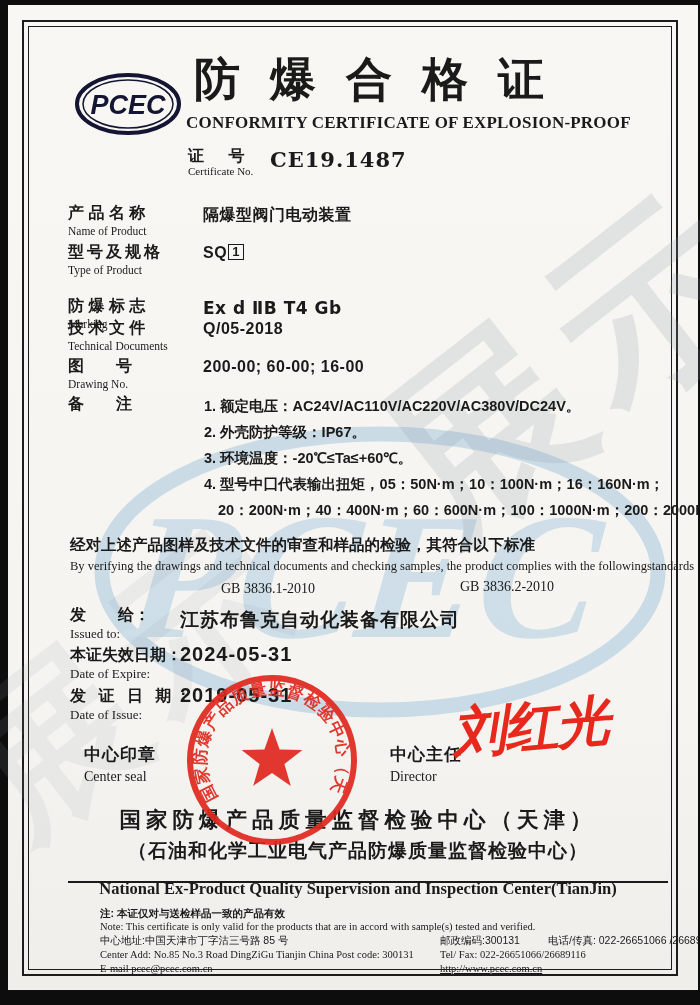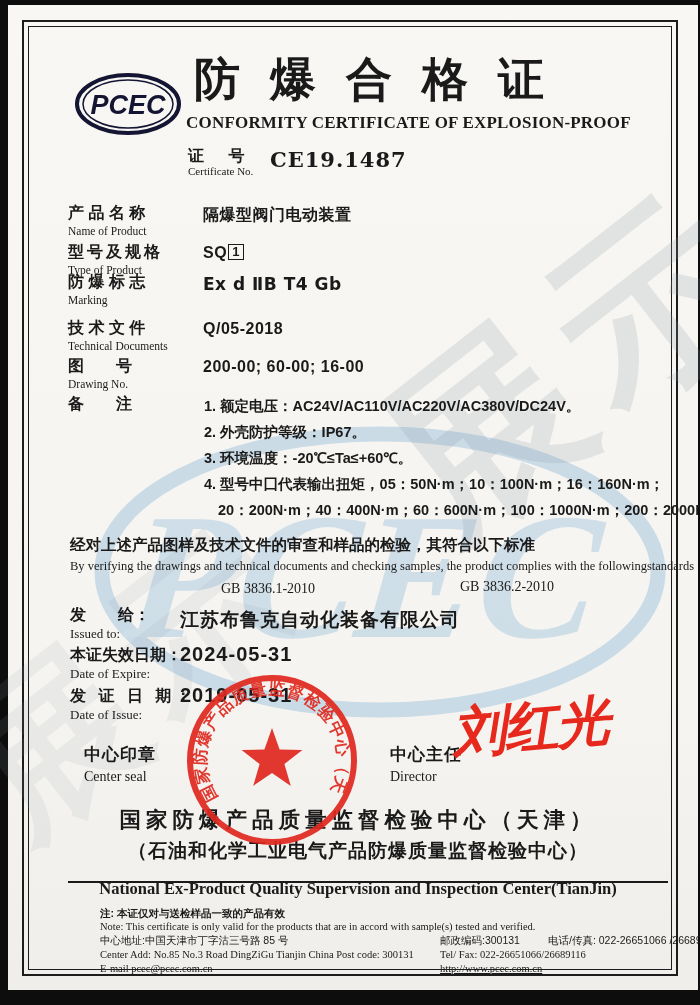--- a/index.html
+++ b/index.html
@@ -95,21 +95,21 @@
     <div class="abs field-row" style="top:198px">
       <div class="fcn">产 品 名 称</div>
       <div class="fen">Name of Product</div>
       <div class="fval">隔爆型阀门电动装置</div>
     </div>
     <div class="abs field-row" style="top:237px">
       <div class="fcn" style="letter-spacing:3px">型号及规格</div>
       <div class="fen">Type of Product</div>
       <div class="fval"><span>SQ</span><span class="boxed">1</span></div>
     </div>
-    <div class="abs field-row" style="top:267px">
+    <div class="abs field-row" style="top:291px">
       <div class="fcn">防 爆 标 志</div>
       <div class="fen">Marking</div>
       <div class="fval" style="font-size:17px;font-family:'DejaVu Sans',sans-serif;">Ex d ⅡB T4 Gb</div>
     </div>
     <div class="abs field-row" style="top:313px">
       <div class="fcn">技 术 文 件</div>
       <div class="fen">Technical Documents</div>
       <div class="fval">Q/05-2018</div>
     </div>
     <div class="abs field-row" style="top:351px">

